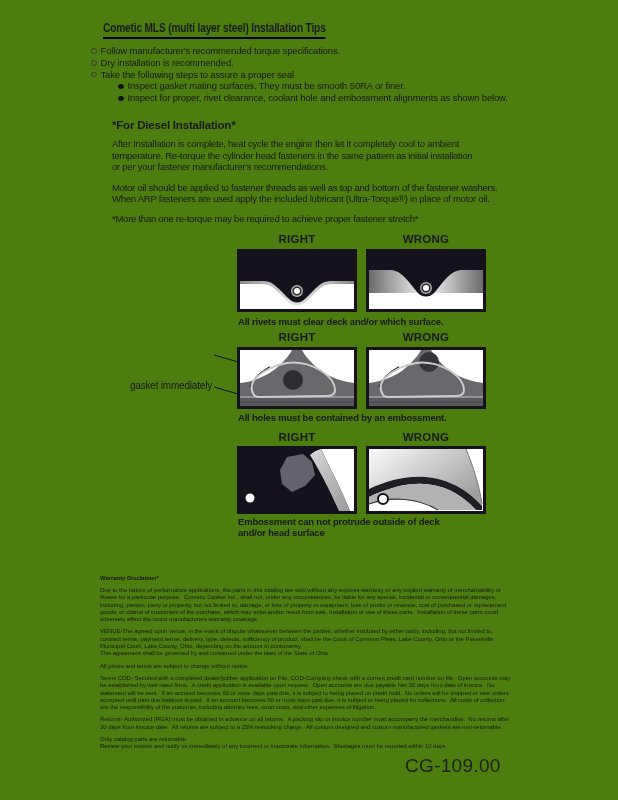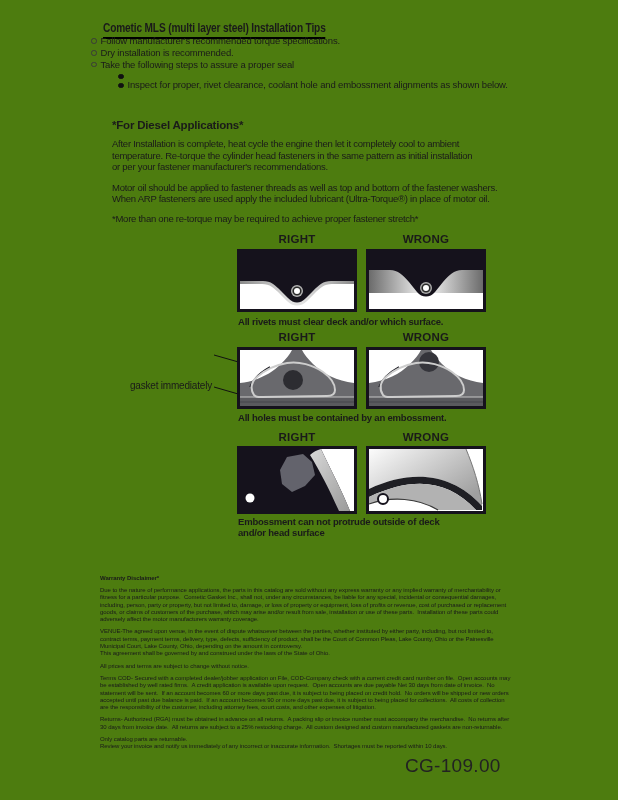--- a/index.html
+++ b/index.html
@@ -8,21 +8,21 @@
     font-family:"Liberation Sans", sans-serif; color:#1a1a1a; overflow:hidden;
   }
   
   .title {
     position:absolute; left:103px; top:20px;
     font-size:13px; font-weight:bold; letter-spacing:-0.2px;
     border-bottom:2px solid #000; padding-bottom:2px;
     transform:scaleX(0.78); transform-origin:left top; white-space:nowrap;
   }
   
-  .bullets { position:absolute; left:91px; top:35px; font-size:9.5px; line-height:11.8px; letter-spacing:-0.15px; }
+  .bullets { position:absolute; left:91px; top:45px; font-size:9.5px; line-height:11.8px; letter-spacing:-0.15px; }
   .brow { display:flex; align-items:flex-start; }
   .brow.sub { margin-left:27px; }
   .bmark {
     flex:0 0 auto; width:3.5px; height:3.5px; border:1px solid #3a3a3a;
     border-radius:50%; margin:3.4px 4px 0 0; background:transparent;
   }
   .brow.sub .bmark { background:#111; border-color:#111; }
   
   .diesel { position:absolute; left:112px; top:120px; width:410px; font-size:9.5px; line-height:11.4px; letter-spacing:-0.25px; }
   .diesel-h { font-size:11.5px; font-weight:bold; margin:0 0 7px 0; letter-spacing:-0.2px; }
@@ -58,29 +58,30 @@
     <div class="brow">
       <span class="bmark"></span>
       <span>Dry installation is recommended.</span>
     </div>
     <div class="brow">
       <span class="bmark"></span>
       <span>Take the following steps to assure a proper seal</span>
     </div>
     <div class="brow sub">
       <span class="bmark"></span>
+      <span>Inspect gasket mating surfaces.  They must be smooth 50RA or finer.</span>
     </div>
     <div class="brow sub">
       <span class="bmark"></span>
       <span>Inspect for proper, rivet clearance, coolant hole and embossment alignments as shown below.</span>
     </div>
   </div>
 
   <div class="diesel">
-    <div class="diesel-h">*For Diesel Applications*</div>
+    <div class="diesel-h">*For Diesel Installation*</div>
     <p>After Installation is complete, heat cycle the engine then let it completely cool to ambient
 temperature. Re-torque the cylinder head fasteners in the same pattern as initial installation
 or per your fastener manufacturer's recommendations.</p>
     <p>Motor oil should be applied to fastener threads as well as top and bottom of the fastener washers.
 When ARP fasteners are used apply the included lubricant (Ultra-Torque®) in place of motor oil.</p>
     <p>*More than one re-torque may be required to achieve proper fastener stretch*</p>
   </div>
 
   <div class="fig" style="top:233px; height:100px;">
     <div class="fig-label lbl-right">RIGHT</div>

